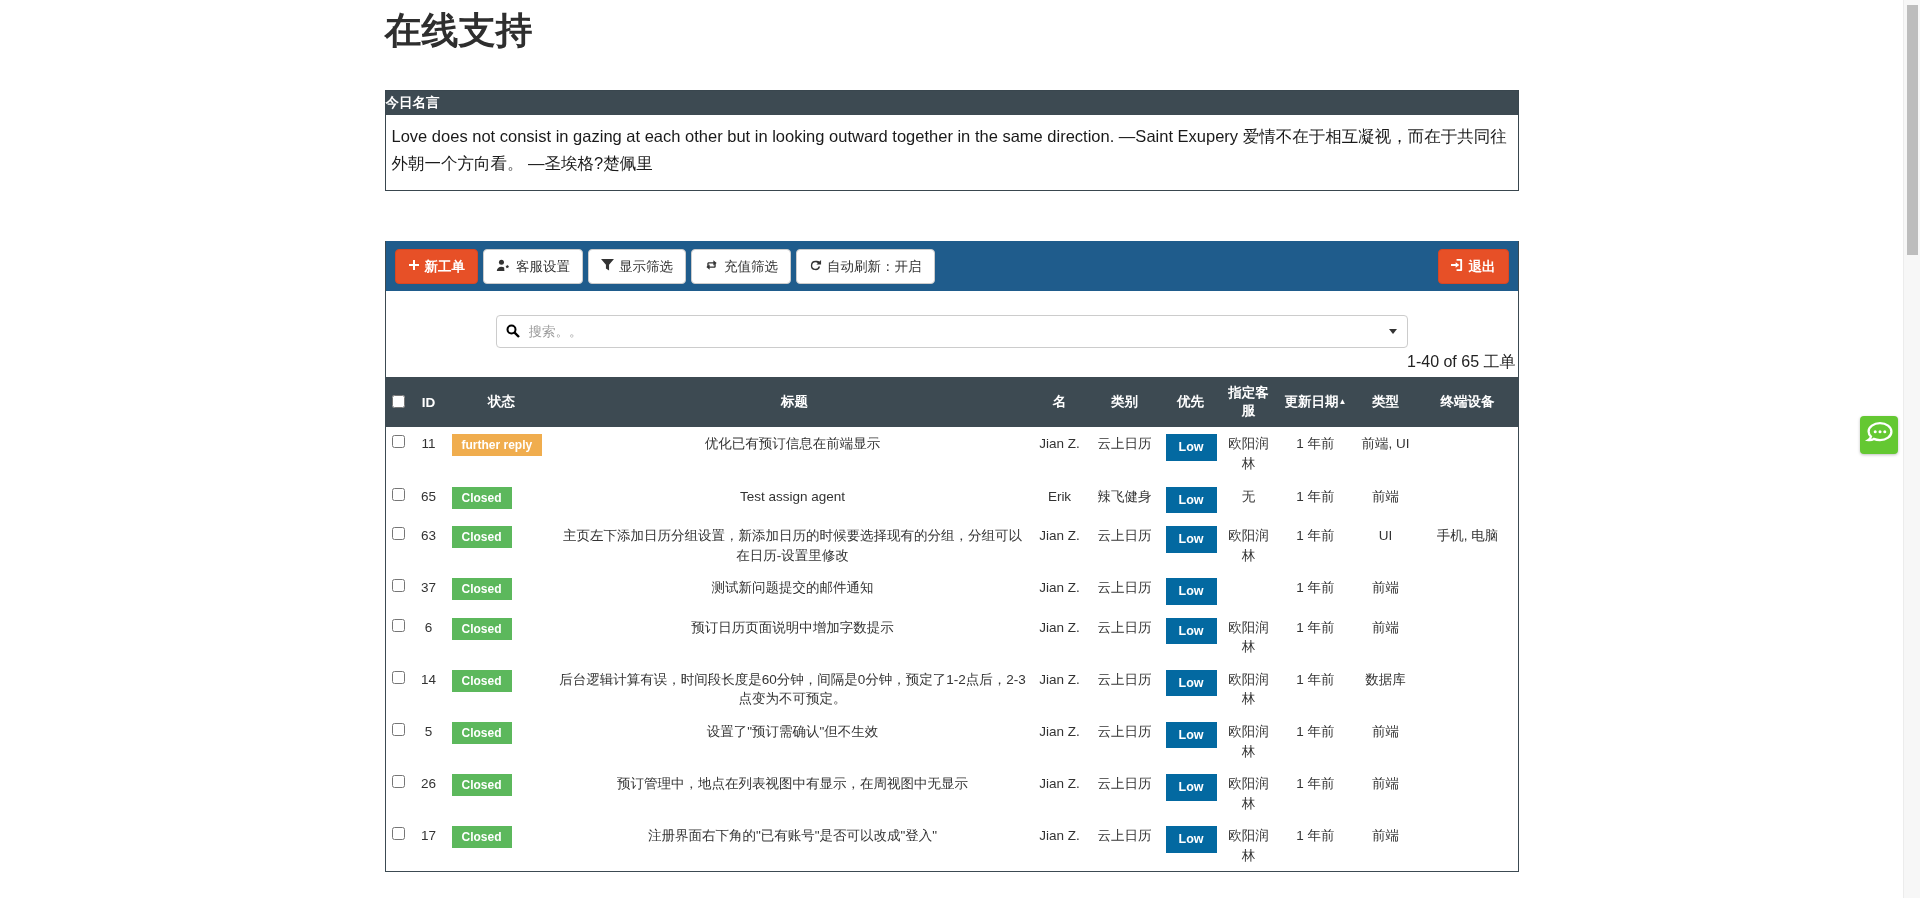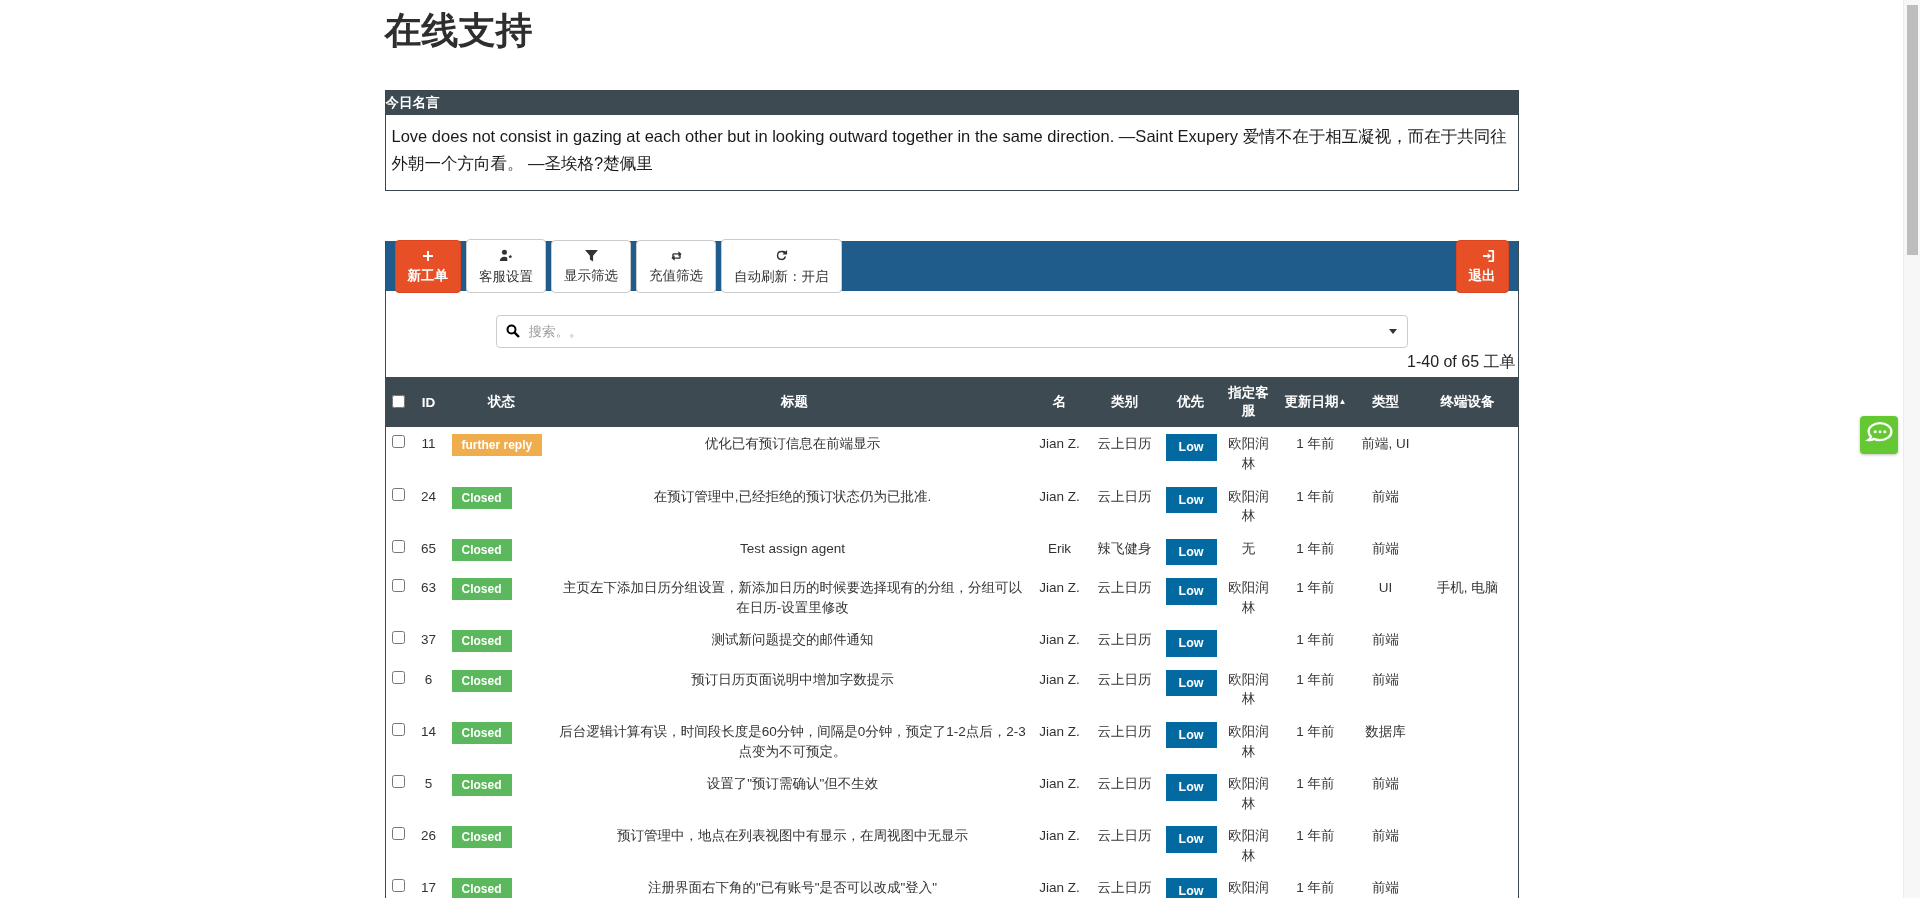--- a/index.html
+++ b/index.html
@@ -13,21 +13,21 @@
   
   .quote-panel { margin-top:36px; border:1px solid #39464e; }
   .quote-heading { background:#3d4a52; color:#fff; text-align:left; font-weight:bold;
     font-size:13.5px; padding:3px 0; }
   .quote-body { padding:8px 6px 14px 6px; font-size:16.5px; color:#1a1a1a; line-height:1.62; }
 
   
   .ticket-panel { margin-top:50px; border:1px solid #3c4a52; border-top:none; }
   .toolbar { background:#1f5c8c; padding:8px 9px; display:flex; align-items:center; gap:5px; height:50px; }
   .btn { font-size:13.5px; line-height:1; padding:9px 12px; border-radius:4px; cursor:pointer;
-    display:inline-flex; align-items:center; gap:5px; border:1px solid #ccc; background:#fff; color:#333; white-space:nowrap;flex-direction:column; }
+    display:inline-flex; align-items:center; gap:5px; border:1px solid #ccc; background:#fff; color:#333; white-space:nowrap; }
   .btn svg { flex:0 0 auto; }
   .btn-red { background:#e75027; border-color:#d94621; color:#fff; font-weight:bold; }
   .btn-logout { margin-left:auto;align-items:flex-end; }
 
   
   .search-wrap { width:912px; margin:24px auto 0; position:relative; }
   .search-input { width:100%; height:33px; border:1px solid #ccc; border-radius:4px;
     padding:0 26px 0 32px; font-size:13.5px; color:#333; outline:none;
     font-family:Liberation Serif, serif; }
   .search-input::placeholder { color:#9a9a9a; }
@@ -172,33 +172,20 @@
     <td>Jian Z.</td>
     <td>云上日历</td>
     <td><span class="badge badge-info">Low</span></td>
     <td>欧阳润林</td>
     <td>1 年前</td>
     <td>前端, UI</td>
     <td></td>
   </tr>
             <tr>
     <td><input type="checkbox" class="cbx" style=""></td>
-    <td>24</td>
-    <td class="cell-status"><span class="badge badge-success">Closed</span></td>
-    <td>在预订管理中,已经拒绝的预订状态仍为已批准.</td>
-    <td>Jian Z.</td>
-    <td>云上日历</td>
-    <td><span class="badge badge-info">Low</span></td>
-    <td>欧阳润林</td>
-    <td>1 年前</td>
-    <td>前端</td>
-    <td></td>
-  </tr>
-            <tr>
-    <td><input type="checkbox" class="cbx" style=""></td>
     <td>65</td>
     <td class="cell-status"><span class="badge badge-success">Closed</span></td>
     <td>Test assign agent</td>
     <td>Erik</td>
     <td>辣飞健身</td>
     <td><span class="badge badge-info">Low</span></td>
     <td>无</td>
     <td>1 年前</td>
     <td>前端</td>
     <td></td>

